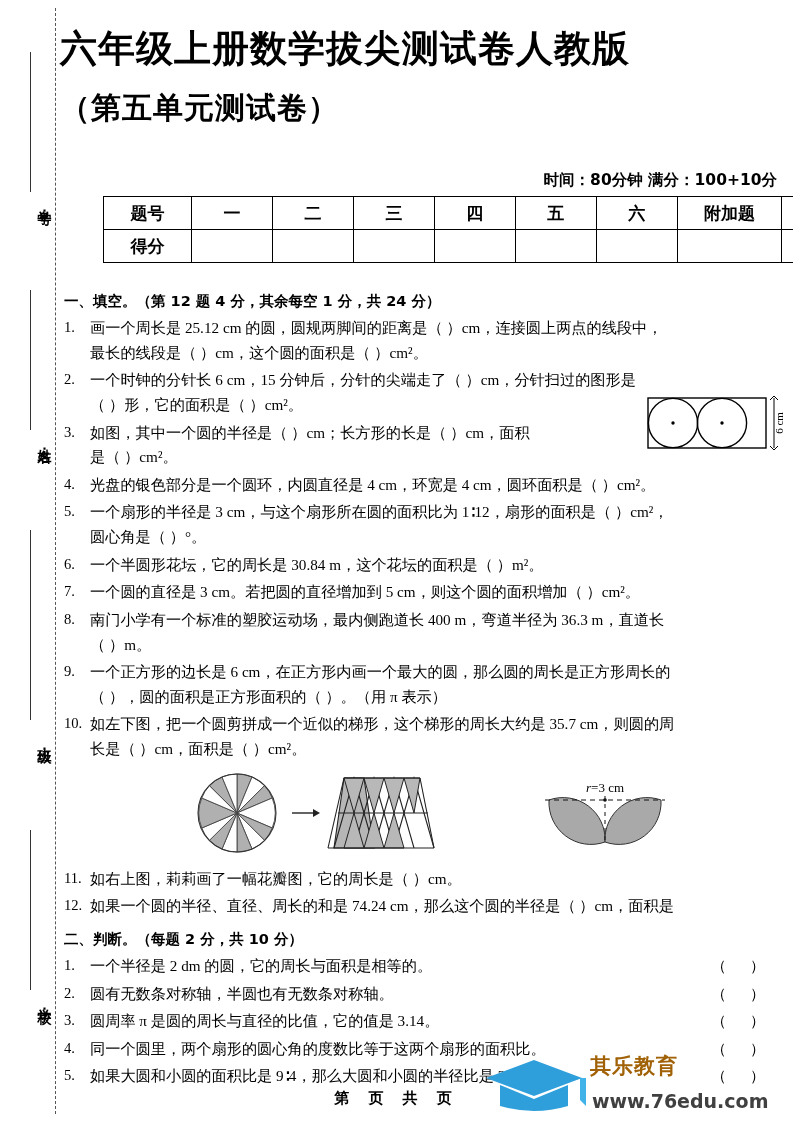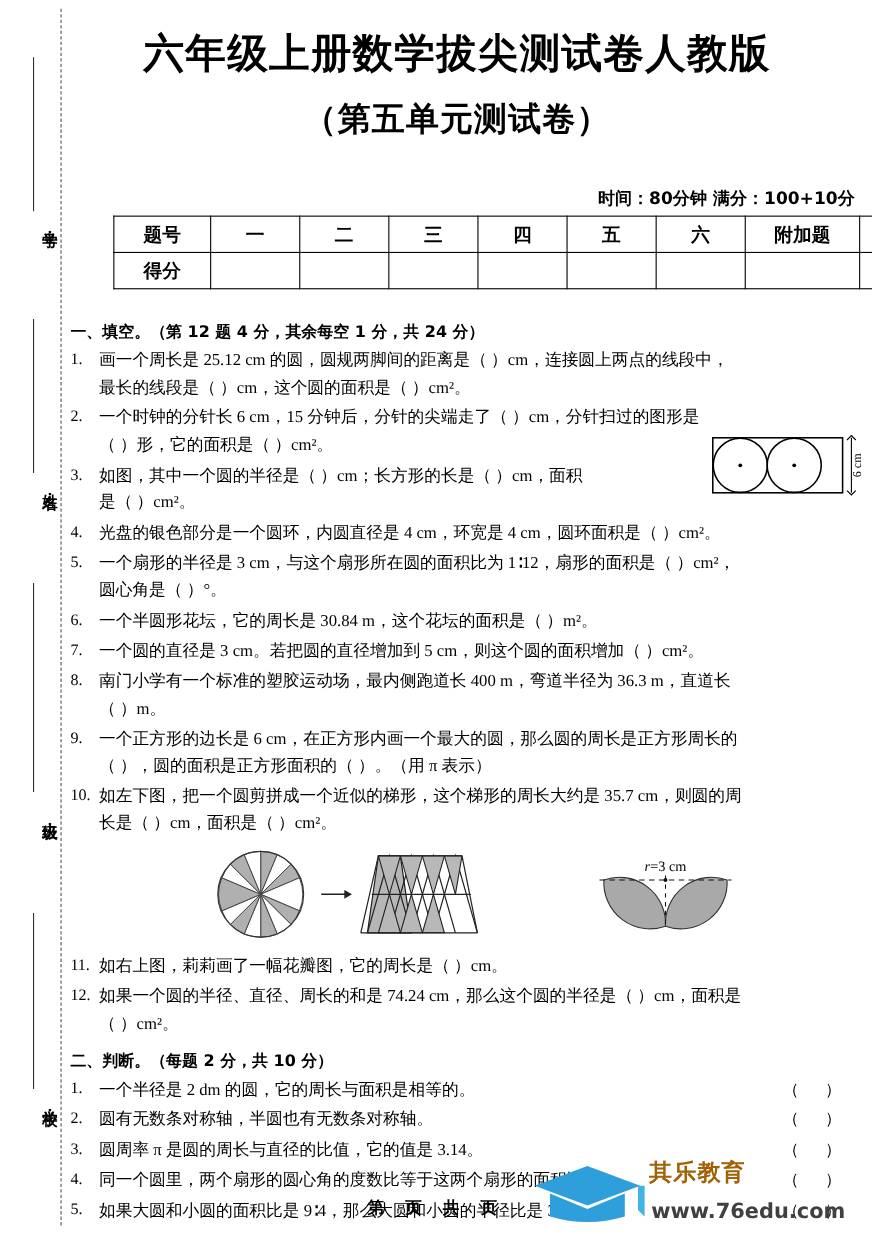--- a/index.html
+++ b/index.html
@@ -26,21 +26,21 @@
     font-family: "DejaVu Sans", sans-serif;
     font-size: 14px; font-weight: 700; letter-spacing: 1px;
     writing-mode: vertical-rl; text-orientation: upright;
     white-space: nowrap;
   }
   .side-rule {
     position: absolute; left: 22px; width: 0; border-left: 1.3px solid #333;
   }
 
   
-  .title-wrap { position: absolute; left: 60px; right: 22px; top: 26px; text-align: center; }
+  .title-wrap { position: absolute; left: 60px; right: 22px; top: 26px; text-align: left; }
   .title-main {
     font-family: "DejaVu Sans", sans-serif;
     font-weight: 700; font-size: 37px; letter-spacing: 1px; line-height: 1.25;
   }
   .title-sub {
     font-family: "DejaVu Sans", sans-serif;
     font-weight: 700; font-size: 30px; letter-spacing: 1px; margin-top: 16px;
   }
   .meta-line {
     position: absolute; right: 16px; top: 170px;
@@ -338,21 +338,20 @@
       <span class="n">11.</span>
       <span class="t">
         <span class="ln">如右上图，莉莉画了一幅花瓣图，它的周长是（      ）cm。</span>
       </span>
     </div>
 
     <div class="q">
       <span class="n">12.</span>
       <span class="t">
         <span class="ln">如果一个圆的半径、直径、周长的和是 74.24 cm，那么这个圆的半径是（      ）cm，面积是</span>
-        <span class="ln">（      ）cm²。</span>
       </span>
     </div>
 
     <div class="sec-head" style="margin-top:11px;">二、判断。（每题 2 分，共 10 分）</div>
 
     <div class="q tf-line" style="padding-right:92px;">
       <span class="n">1.</span>
       <span class="t">一个半径是 2 dm 的圆，它的周长与面积是相等的。</span>
       <span class="paren">（      ）</span>
     </div>

